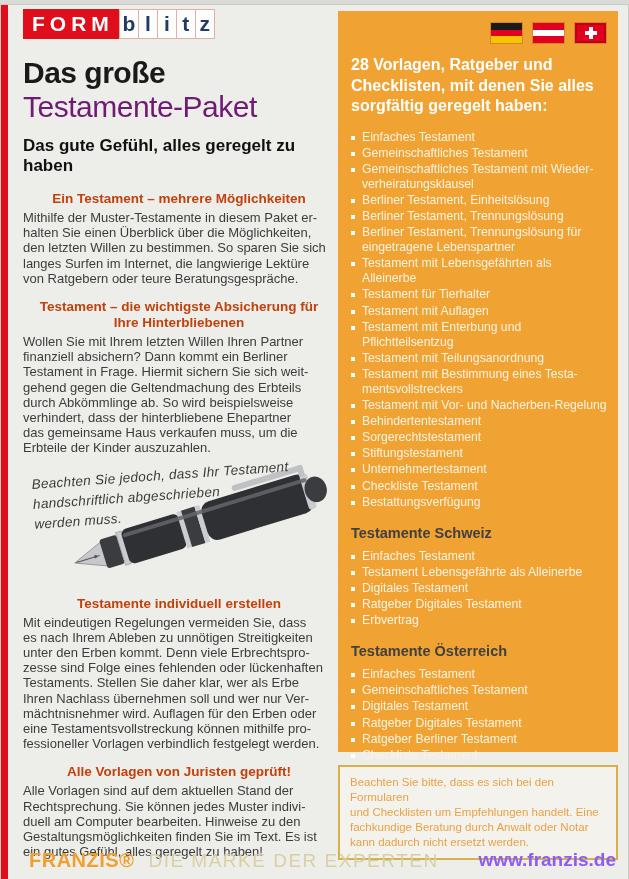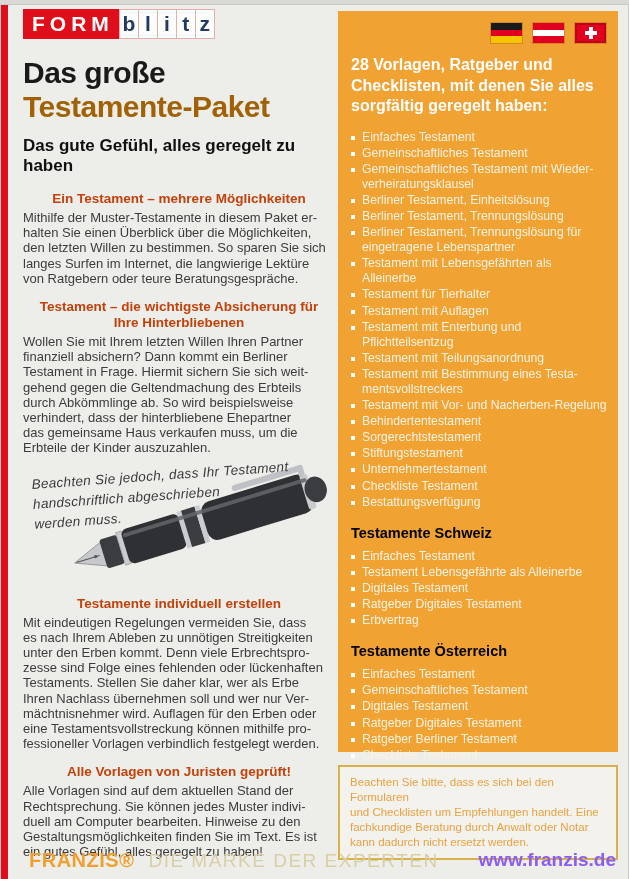--- a/index.html
+++ b/index.html
@@ -13,21 +13,21 @@
   
   .left-col{position:absolute;left:22px;top:0;width:312px;}
   .logo{margin-top:4px;display:flex;height:30px;width:max-content;}
   .logo-form{background:#E00D1A;color:#fff;font-weight:bold;font-size:21px;
     letter-spacing:5px;padding:0 5px 0 9px;display:flex;align-items:center;}
   .blitz{display:flex;border-left:1px solid #E2AFA9;}
   .blitz-letter{width:18px;border-top:1px solid #E2AFA9;border-right:1px solid #E2AFA9;
     border-bottom:1px solid #E2AFA9;background:#FDFDFC;color:#233A64;font-weight:bold;
     font-size:21px;display:flex;align-items:center;justify-content:center;}
   .title1{margin-top:17px;font-size:30px;line-height:34px;font-weight:bold;color:#1A1A1A;letter-spacing:-0.5px;}
-  .title2{font-size:30px;line-height:34px;font-weight:bold;color:#a16207;letter-spacing:-0.5px;}
+  .title2{font-size:30px;line-height:34px;font-weight:normal;color:#701a75;letter-spacing:-0.5px;}
   .subtitle{margin-top:12px;font-size:17px;font-weight:bold;color:#101010;}
   .articles{margin-top:15px;}
   .article{margin-bottom:13px;}
   .article h3{margin:0 0 3px;font-size:13.5px;line-height:16px;font-weight:bold;color:#c2410c;white-space:pre-line;text-align:center;}
   .article p{margin:0;font-size:13px;line-height:15.2px;color:#3C3C3C;white-space:pre-line;}
 
   .hand-block{position:relative;height:112px;margin:2px 0 2px;}
   .handwriting{position:absolute;left:8px;top:6px;transform:rotate(-4deg);
     transform-origin:left top;font-style:italic;font-size:13.5px;line-height:20px;
     color:#3A3A3A;white-space:pre-line;letter-spacing:0.3px;}
@@ -41,21 +41,21 @@
   .flag .s{flex:1;}
   .flag-ch{position:relative;background:#E1001F;border:2px solid #C00018;box-sizing:border-box;}
   .flag-ch .cv{position:absolute;left:50%;top:50%;width:4px;height:12px;margin:-6px 0 0 -2px;background:#fff;}
   .flag-ch .chh{position:absolute;left:50%;top:50%;width:12px;height:4px;margin:-2px 0 0 -6px;background:#fff;}
   .panel-heading{margin-top:12px;color:#FFFFFF;font-weight:bold;font-size:16px;
     line-height:20.5px;white-space:pre-line;}
   .plist{list-style:none;margin:13px 0 0;padding:0;}
   .plist li{display:flex;margin-bottom:1px;}
   .sq{flex:none;width:4px;height:4px;background:#FFFFFF;margin:6px 7px 0 0;}
   .itx{font-size:12.2px;line-height:15.1px;color:#FCF3E2;white-space:pre-line;}
-  .subhead{margin:15px 0 8px;color:#000000;font-weight:bold;font-size:14.5px;}
+  .subhead{margin:15px 0 8px;color:#404040;font-weight:bold;font-size:14.5px;}
 
   
   .notebox{position:absolute;left:337px;top:760px;width:280px;box-sizing:border-box;
     border:2px solid #D9B14C;background:#F3F2ED;padding:8px 10px;
     font-size:11.5px;line-height:15px;color:#E9A244;white-space:pre-line;}
 
   
   .footer{position:absolute;left:0;bottom:0;width:100%;height:36px;
     display:flex;align-items:center;justify-content:space-between;
     box-sizing:border-box;padding:0 12px 8px 28px;gap:32px;}

